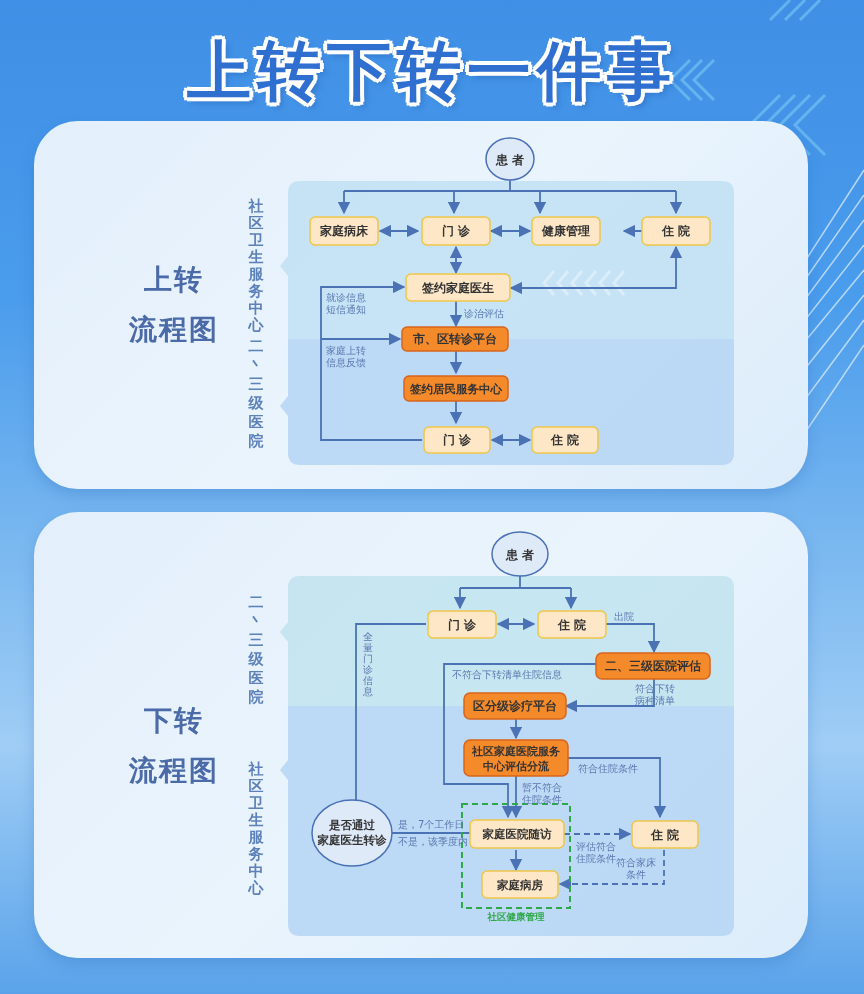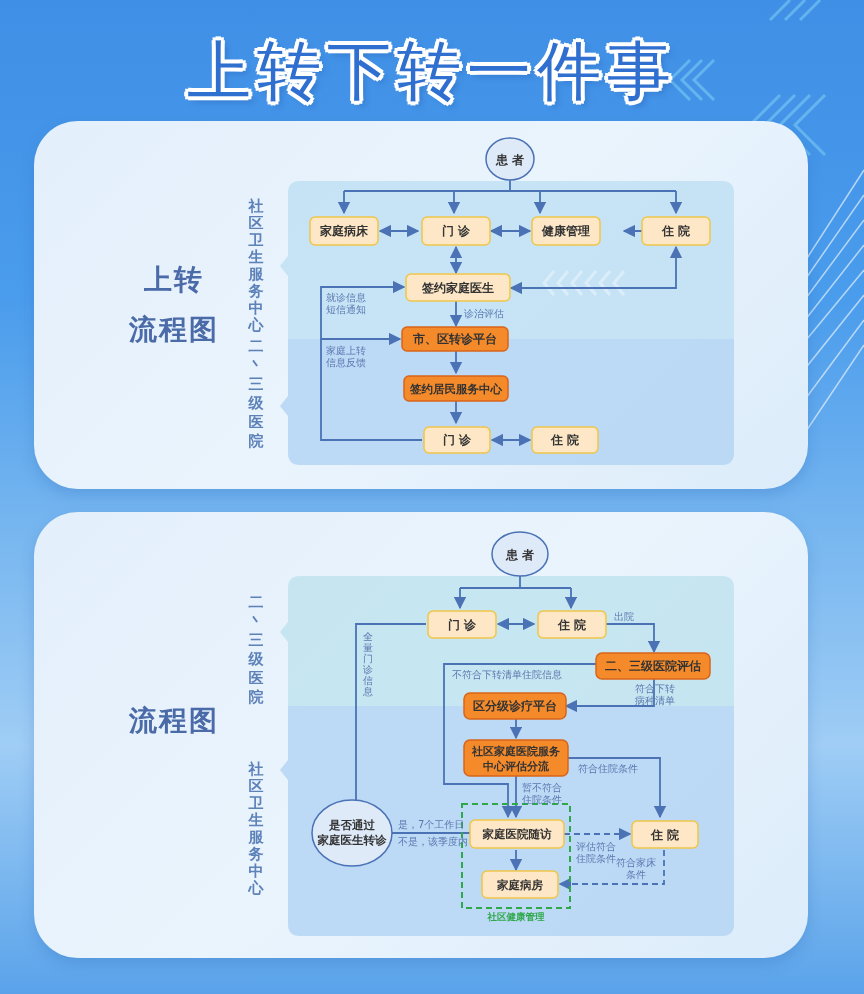--- a/index.html
+++ b/index.html
@@ -1,21 +1,21 @@
 <!DOCTYPE html>
 <html><head>
 <meta charset="utf-8">
 <style>
   html,body{margin:0;padding:0;}
   body{width:864px;height:994px;overflow:hidden;position:relative;
     font-family:"DejaVu Sans","Liberation Sans",sans-serif;
     background:linear-gradient(180deg,#3f8fe6 0%,#4a9cec 30%,#7ab8f0 55%,#9fcdf5 75%,#5aa3ea 100%);}
   .bg-deco{position:absolute;inset:0;pointer-events:none;overflow:hidden;}
   .title{position:absolute;left:0;top:28px;width:864px;text-align:center;
-    font-size:64px;font-weight:400;letter-spacing:6px;color:#2f6fd0;
+    font-size:64px;font-weight:700;letter-spacing:6px;color:#2f6fd0;
     -webkit-text-stroke:0;
     text-shadow:
       4px 0 0 #fff,-4px 0 0 #fff,0 4px 0 #fff,0 -4px 0 #fff,
       3px 3px 0 #fff,-3px -3px 0 #fff,3px -3px 0 #fff,-3px 3px 0 #fff,
       5px 5px 6px rgba(20,60,140,0.35);}
   .panel{position:absolute;left:34px;width:774px;border-radius:44px;
     background:linear-gradient(135deg,#e3effb 0%,#eaf4fd 50%,#dcecfa 100%);
     box-shadow:0 6px 14px rgba(40,100,180,0.25);overflow:hidden;}
   .panel.top{top:121px;height:368px;}
   .panel.bottom{top:512px;height:446px;}
@@ -175,20 +175,21 @@
     <text class="lbl" x="292" y="180">就诊信息</text>
     <text class="lbl" x="292" y="192">短信通知</text>
     <text class="lbl" x="430" y="196">诊治评估</text>
     <text class="lbl" x="292" y="233">家庭上转</text>
     <text class="lbl" x="292" y="245">信息反馈</text>
   </svg>
 </div>
 
 <div class="panel bottom">
   <div class="big-label" style="top:184px;">
+    <span class="line">下转</span>
     <span class="line">流程图</span>
   </div>
 
   <svg class="diagram" width="774" height="446" viewBox="0 0 774 446">
     <defs>
       <marker id="ah2" viewBox="0 0 10 10" refX="9" refY="5" markerWidth="7" markerHeight="7" orient="auto-start-reverse">
         <path d="M0,0 L10,5 L0,10 z" fill="#4a72b5"></path>
       </marker>
     </defs>
 

